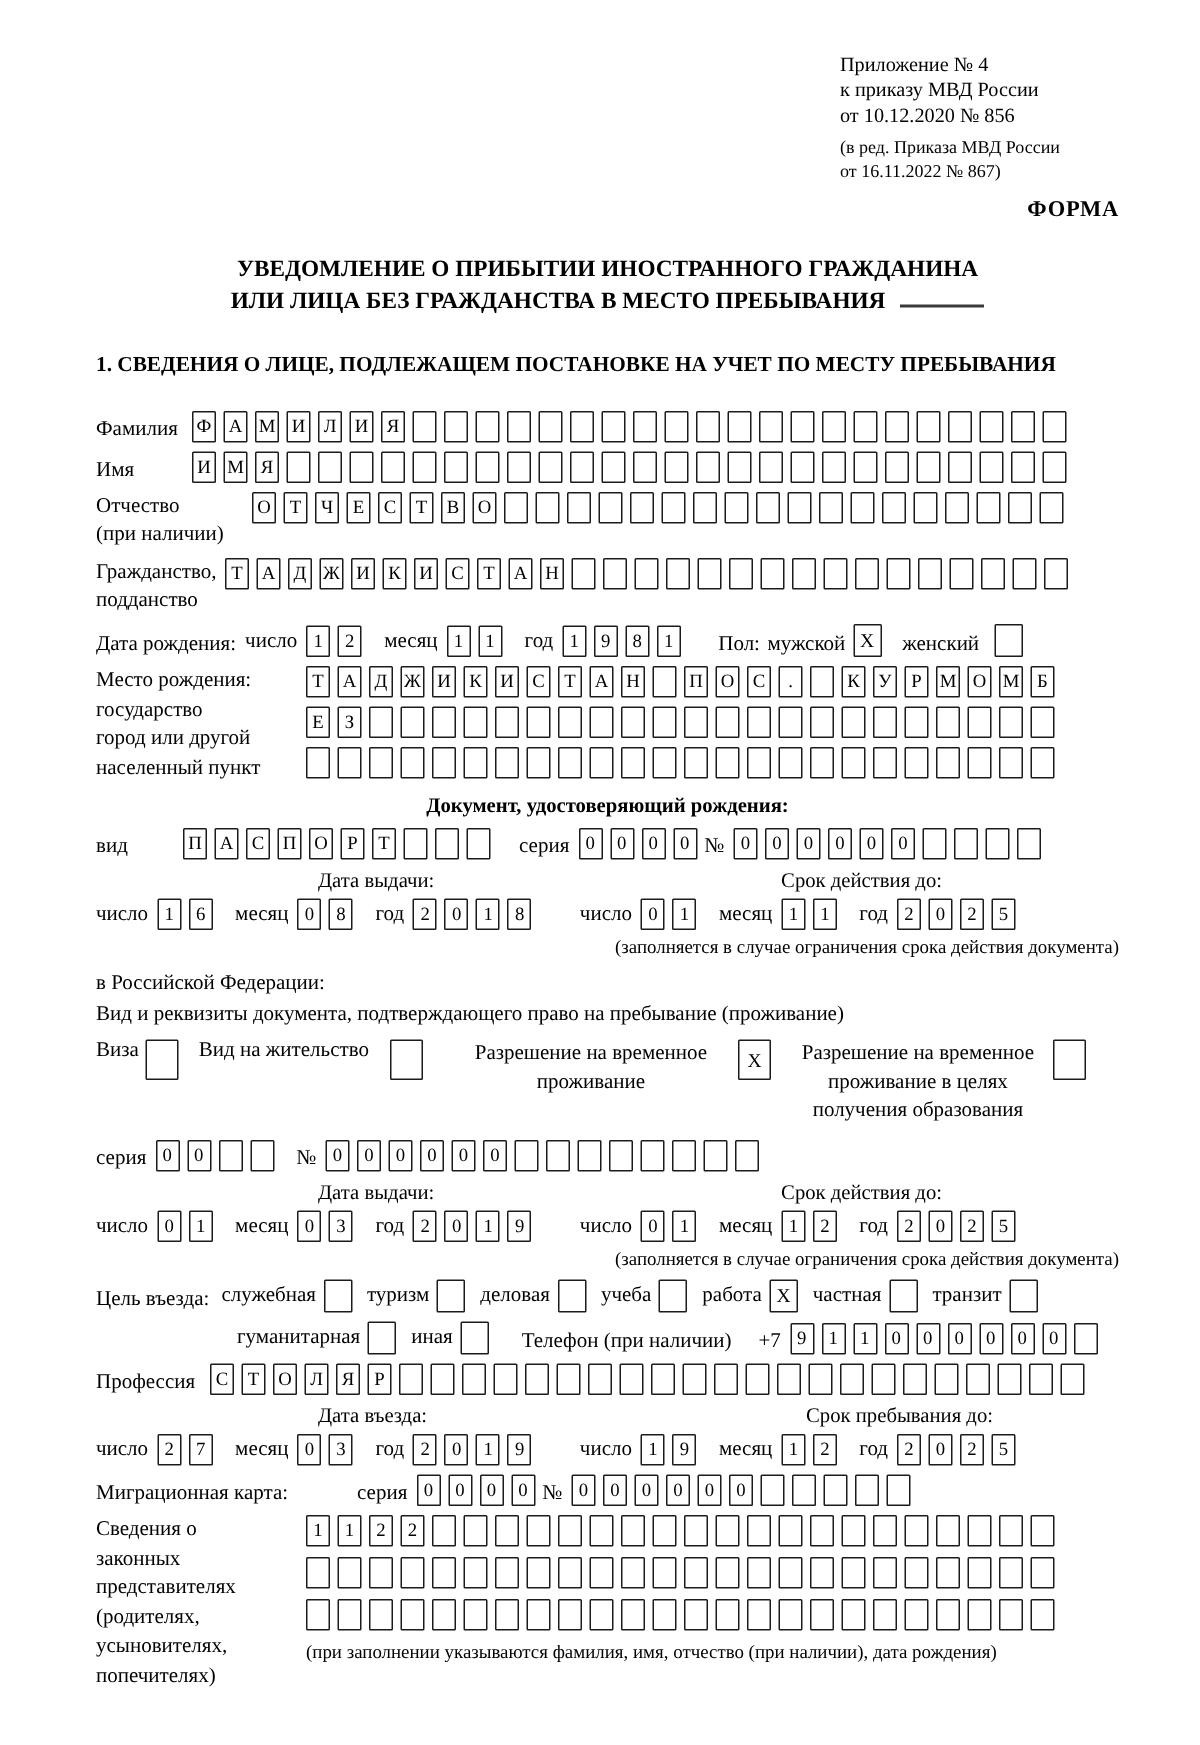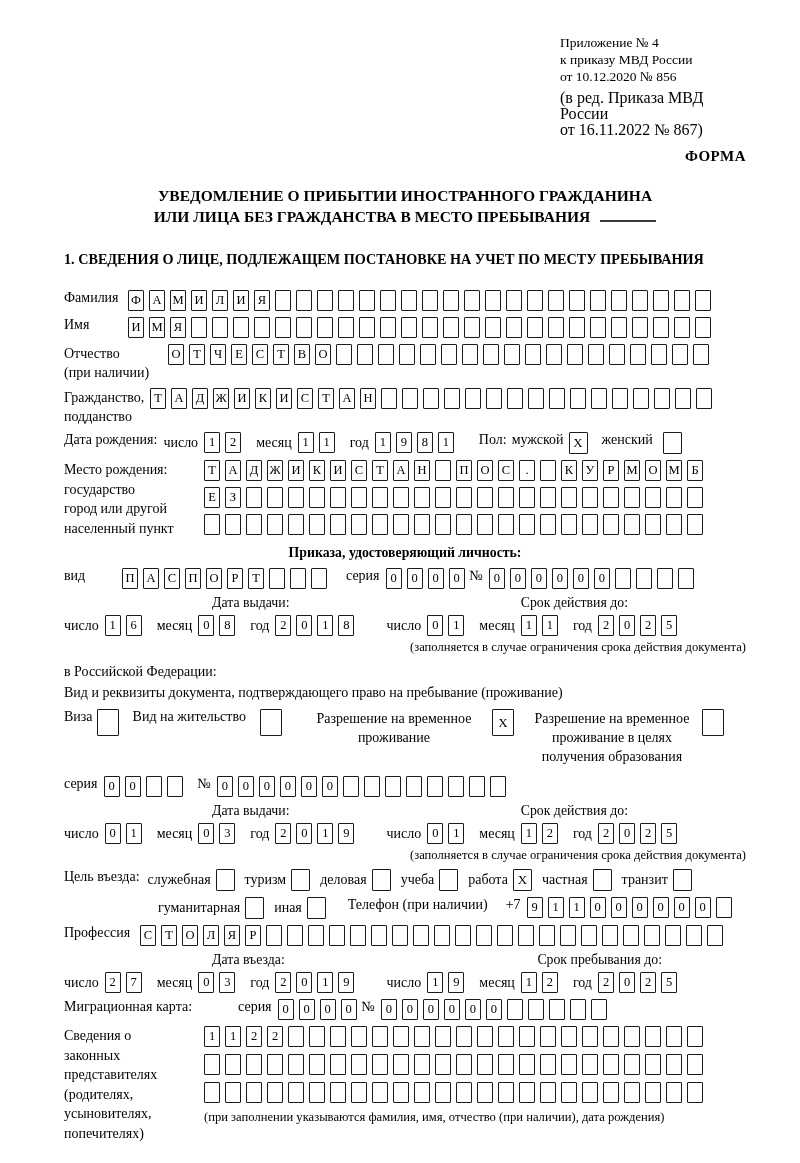--- a/index.html
+++ b/index.html
@@ -1,30 +1,30 @@
 <!DOCTYPE html>
 <html lang="ru"><head>
 <meta charset="utf-8">
 <style>
   html,body{margin:0;padding:0;background:#fff;color:#000;}
   body{width:800px;height:1163px;overflow:hidden;font-family:"Liberation Serif","DejaVu Serif",serif;font-size:14px;}
   .page{box-sizing:border-box;width:780px;height:1163px;padding:34px 34px 0 64px;}
 
   
   .appendix{margin-left:auto;width:186px;font-size:13.5px;line-height:17px;}
-  .appendix .amend{font-size:16px;line-height:16px;}
+  .appendix .amend{font-size:12px;line-height:16px;}
   .appendix .amend.first{margin-top:5px;}
   .forma{text-align:right;font-weight:bold;font-size:15px;margin-top:10px;letter-spacing:.5px;}
 
   .title{text-align:center;font-weight:bold;font-size:15.5px;line-height:21px;margin-top:20px;}
   .blank-line{display:inline-block;width:56px;border-bottom:2px solid #3a3a3a;margin-left:10px;height:12px;}
   .sec-heading{font-weight:bold;font-size:14.2px;margin-top:24px;text-align:left;}
 
   .form{margin-top:22px;}
-  .row{display:flex;align-items:flex-start;margin-bottom:6px;}
+  .row{display:flex;align-items:flex-end;margin-bottom:6px;}
   .row.top{align-items:flex-start;}
   .lbl{flex:0 0 auto;}
   .w64{width:64px;}
   .w104{width:104px;}
   .w86{width:86px;}
   .lblcol{display:flex;flex-direction:column;line-height:19px;}
   .cells{display:flex;flex-wrap:nowrap;align-items:center;}
   .cell{box-sizing:content-box;display:inline-flex;flex:0 0 auto;align-items:center;justify-content:center;
         width:14px;height:19px;border:1.6px solid #1b1b1b;border-radius:1px;margin-right:5px;
         font-size:12.5px;line-height:19px;}
@@ -340,21 +340,21 @@
             <span class="cell"></span>
             <span class="cell"></span>
             <span class="cell"></span>
             <span class="cell"></span>
             <span class="cell"></span>
             <span class="cell"></span>
           </div>
       </div>
     </div>
 
-    <div class="doc-heading">Приказа, удостоверяющий личность:</div>
+    <div class="doc-heading">Документ, удостоверяющий рождения:</div>
 
     <div class="row">
       <span class="lbl" style="width:58px;">вид</span>
       <span class="cells">
           <span class="cell">П</span>
           <span class="cell">А</span>
           <span class="cell">С</span>
           <span class="cell">П</span>
           <span class="cell">О</span>
           <span class="cell">Р</span>

